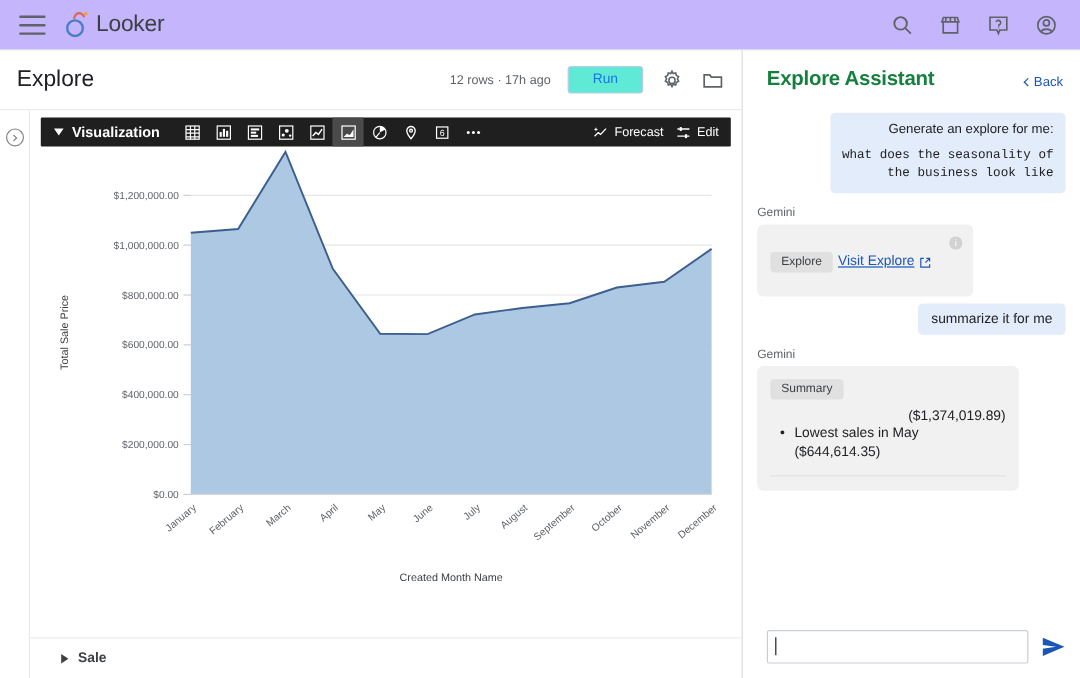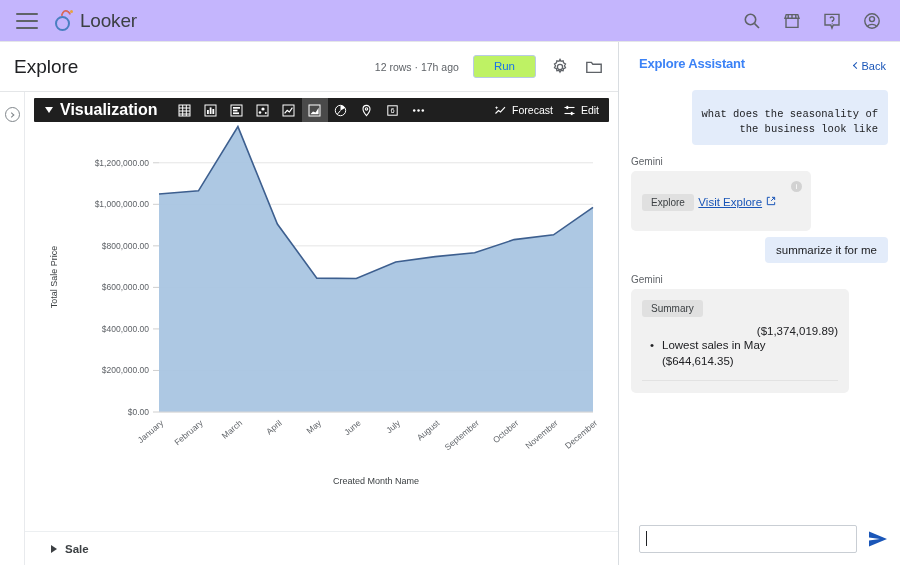--- a/index.html
+++ b/index.html
@@ -46,21 +46,21 @@
   
   .explore-head {
     position:absolute; left:0; top:42px; width:618px; height:50px;
     background:#fff; border-bottom:1px solid #e4e6e8;
     display:flex; align-items:center; padding:0 14px 0 14px;
   }
   .explore-title { font-size:19px; color:#202124; }
   .eh-spacer { flex:1; }
   .rows-meta { font-size:10.5px; color:#5f6368; margin-right:14px; white-space:nowrap; }
   .run-btn {
-    border:1px solid #b9cbe4; color:#1a73e8; background:#bef264;
+    border:1px solid #b9cbe4; color:#1a73e8; background:#5eead4;
     font-size:11.5px; font-family:inherit;
     padding:5px 20px; border-radius:3px; cursor:pointer; line-height:1;
   }
   .eh-ic { width:20px; height:20px; color:#5f6368; margin-left:14px; cursor:pointer; }
   .eh-ic svg { display:block; }
 
   
   .left-rail {
     position:absolute; left:0; top:92px; width:25px; height:473px;
     background:#fff; border-right:1px solid #e8eaed;
@@ -96,21 +96,21 @@
   .section-label { font-size:11.5px; font-weight:bold; color:#3c4043; }
 
   .filters-row { height:34px; border-bottom:none; padding-top:6px; }
 
   
   .viz-bar {
     margin:6px 9px 0 9px; height:24px; background:#1f1f1f;
     display:flex; align-items:center; color:#fff; border-radius:1px;
   }
   .viz-bar .vb-left { display:flex; align-items:center; gap:7px; padding-left:11px; }
-  .viz-bar .vb-label { font-size:16px; font-weight:bold; color:#fff; }
+  .viz-bar .vb-label { font-size:12px; font-weight:bold; color:#fff; }
   .viz-types { display:flex; align-items:center; margin-left:14px; gap:0px; }
   .vt {
     width:26px; height:24px; display:flex; align-items:center; justify-content:center;
     cursor:pointer; color:#fff;
   }
   .vt.selected { background:#4a4a4a; }
   .vt svg { display:block; }
   .vb-spacer { flex:1; }
   .vb-action {
     display:flex; align-items:center; gap:5px; font-size:10.5px; color:#fff;
@@ -129,21 +129,21 @@
     border-top:1px solid #eceff1; background:#fff; }
 
   
   .assistant {
     position:absolute; left:618px; top:42px; width:282px; height:523px;
     background:#fff; border-left:1px solid #d9dde1; overflow:hidden;
   }
   .as-head {
     display:flex; align-items:baseline; padding:14px 14px 6px 20px;
   }
-  .as-title { font-size:13px; font-weight:bold; color:#3b82f6; letter-spacing:-.2px; }
+  .as-title { font-size:17px; font-weight:bold; color:#15803d; letter-spacing:-.2px; }
   .as-head-spacer { flex:1; }
   .back-link {
     display:flex; align-items:center; gap:3px; color:#1a56b8;
     font-size:11px; cursor:pointer; white-space:nowrap;
   }
   .back-chev {
     width:5px; height:5px; border-left:1.6px solid #1a56b8; border-bottom:1.6px solid #1a56b8;
     transform:rotate(45deg); margin-bottom:1px;
   }
 
@@ -169,21 +169,21 @@
     font-size:10px; color:#3c4043; padding:3px 9px; margin-bottom:8px;
   }
   .card-info {
     position:absolute; right:9px; top:10px; width:11px; height:11px;
     border-radius:50%; background:#d2d2d2; color:#fff;
     font-size:8px; line-height:11px; text-align:center; cursor:pointer;
   }
   .card-text { font-size:11.5px; color:#202124; line-height:1.5; }
   .card-link {
     color:#1a56b8; font-size:11.5px; text-decoration:none; cursor:pointer;
-    display:inline-flex; align-items:flex-start; gap:4px;margin-top:16px;
+    display:inline-flex; align-items:flex-end; gap:4px;margin-top:16px;
   }
   .card-link span { text-decoration:underline; }
 
   .bubble-user.small { padding:7px 11px; }
   .bub-plain { font-size:11.5px; color:#202124; }
 
   .summary-list { margin:0; padding:0; list-style:none; }
   .summary-first { font-size:11.5px; color:#202124; padding-left:20px; margin-bottom:1px;text-align:right; }
   .summary-list > li {
     font-size:11.5px; color:#202124; line-height:1.38;
@@ -453,20 +453,21 @@
       <div class="as-head-spacer"></div>
       <div class="back-link">
         <span class="back-chev"></span>
         <span>Back</span>
       </div>
     </div>
 
     <div class="thread">
 
       <div class="bubble-user">
+        <div class="bub-line1">Generate an explore for me:</div>
         <div class="bub-mono">what does the seasonality of
 the business look like</div>
       </div>
 
       <div class="agent-name">Gemini</div>
       <div class="card">
         <div class="card-info">i</div>
         <div class="chip">Explore</div>
         <a class="card-link">
           <span>Visit Explore</span>

